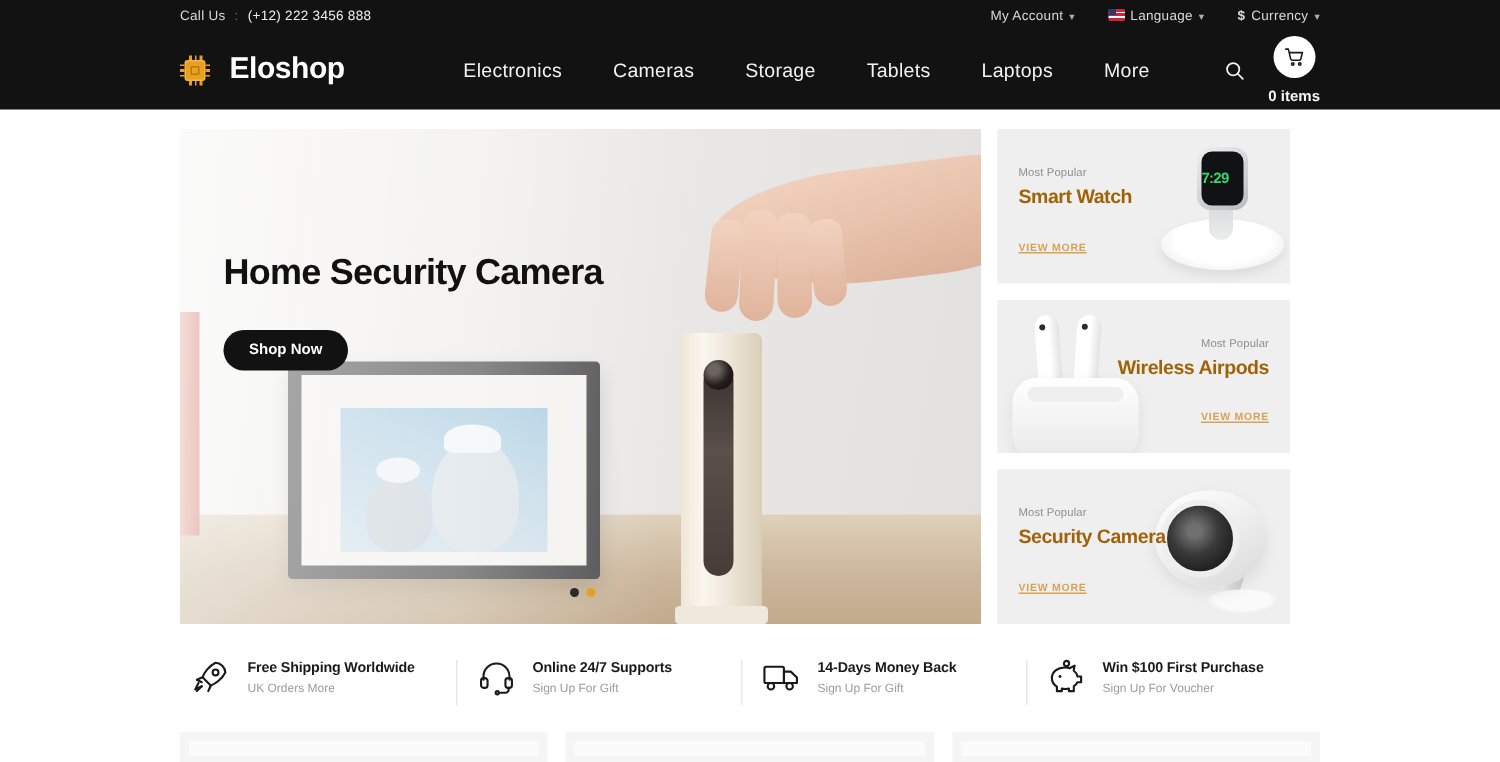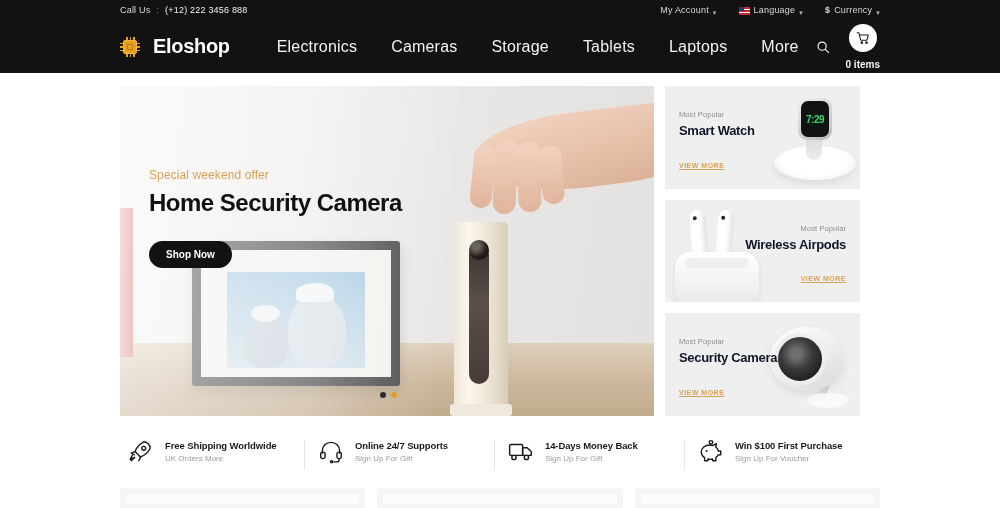--- a/index.html
+++ b/index.html
@@ -24,21 +24,21 @@
   .topbar-inner {
     width: 760px; margin: 0 auto;
     display: flex; align-items: center;
     justify-content: space-between;
     height: 100%;
   }
   .topbar-left { display: flex; align-items: flex-start; gap: 6px; }
   .topbar-left .sep { color: #777; }
   .topbar-left .phone { color: #f0f0f0; }
   .topbar-right { display: flex; align-items: center; gap: 22px; }
-  .tb-item { display: flex; align-items: flex-end; gap: 4px; cursor: pointer; color: #d8d8d8; }
+  .tb-item { display: flex; align-items: center; gap: 4px; cursor: pointer; color: #d8d8d8; }
   .caret { font-size: 7px; opacity: .8; line-height: 1; transform: translateY(1px); }
   .flag {
     width: 11px; height: 8px;
     background:
       linear-gradient(to bottom,
         #cf2436 0 2px, #ffffff 2px 3px,
         #cf2436 3px 5px, #ffffff 5px 6px,
         #cf2436 6px 8px);
     position: relative; border-radius: 1px;
     display: inline-block;
@@ -78,21 +78,21 @@
   .pin-t { width:1.5px; height:3px; top:0; }
   .pin-b { width:1.5px; height:3px; bottom:0; }
   .pin-l { width:3px; height:1.5px; left:0; }
   .pin-r { width:3px; height:1.5px; right:0; }
   .logo-text {
     color: #ffffff; font-size: 20px; font-weight: 700;
     letter-spacing: -.3px;
   }
   .nav { display: flex; align-items: center; gap: 34px; margin-left: 32px; }
   .nav a {
-    color: #f2f2f2; font-size: 16px; text-decoration: none;
+    color: #f2f2f2; font-size: 13px; text-decoration: none;
     letter-spacing: .2px; cursor: pointer;
   }
   .header-right { display: flex; align-items: center; gap: 14px; }
   .search-btn {
     width: 18px; height: 18px; cursor: pointer;
     display: flex; align-items: center; justify-content: center;
   }
   .cart-wrap { display: flex; align-items: center; gap: 7px; cursor: pointer; flex-direction: column; }
   .cart-circle {
     width: 28px; height: 28px; border-radius: 50%;
@@ -236,21 +236,21 @@
   
   .promos { display: flex; flex-direction: column; gap: 11px; width: 195px; }
   .promo {
     position: relative; width: 195px; height: 102.5px;
     background: #efefef; overflow: hidden; cursor: pointer;
   }
   .promo-txt { position: absolute; top: 24px; z-index: 3; }
   .promo.left-txt .promo-txt { left: 14px; text-align: left; }
   .promo.right-txt .promo-txt { right: 14px; text-align: right; }
   .promo-kicker { font-size: 7.5px; color: #8e8e8e; margin-bottom: 4px; letter-spacing: .1px; }
-  .promo-title { font-size: 13px; font-weight: 700; color: #0f172a; letter-spacing: -.3px; white-space: nowrap; }
+  .promo-title { font-size: 13px; font-weight: 700; color: #a16207; letter-spacing: -.3px; white-space: nowrap; }
   .promo-link {
     position: absolute; bottom: 20px; z-index: 3;
     font-size: 7px; font-weight: 700; letter-spacing: .5px;
     color: #d8a256; text-decoration: underline; cursor: pointer;
   }
   .promo.left-txt .promo-link { left: 14px; }
   .promo.right-txt .promo-link { right: 14px; }
 
   
   .art { position: absolute; z-index: 1; }
@@ -262,21 +262,21 @@
     box-shadow: 0 4px 8px rgba(0,0,0,.08);
   }
   .watch-body {
     position: absolute; left: 40px; top: 12px; width: 34px; height: 42px;
     background: linear-gradient(145deg,#f0f0f2,#b9bbc0);
     border-radius: 9px;
   }
   .watch-screen {
     position: absolute; inset: 3px;
     background: #111214; border-radius: 7px;
-    display: flex; align-items: center; justify-content: center;
+    display: flex; align-items: center; justify-content: flex-start;
   }
   .watch-time { color: #39d66a; font-size: 10px; font-weight: 700; letter-spacing: -.5px; }
   .watch-band {
     position: absolute; left: 48px; top: 48px; width: 16px; height: 26px;
     background: linear-gradient(to bottom,#d6d7da,#eceded);
     border-radius: 0 0 8px 8px;
   }
   
   .pods-art { left: 2px; top: 0; width: 100px; height: 102px; }
   .pod {
@@ -461,21 +461,20 @@
           <div class="arm"></div>
           <div class="finger f1"></div>
           <div class="finger f2"></div>
           <div class="finger f3"></div>
           <div class="finger f4"></div>
         </div>
         <div class="hero-shade"></div>
       </div>
 
       <div class="hero-content">
-        <div class="hero-kicker">Special weekend offer</div>
         <div class="hero-title">Home Security Camera</div>
         <button class="shop-btn">Shop Now</button>
       </div>
 
       <div class="dots">
         <span class="dot"></span>
         <span class="dot active"></span>
       </div>
     </div>
 

